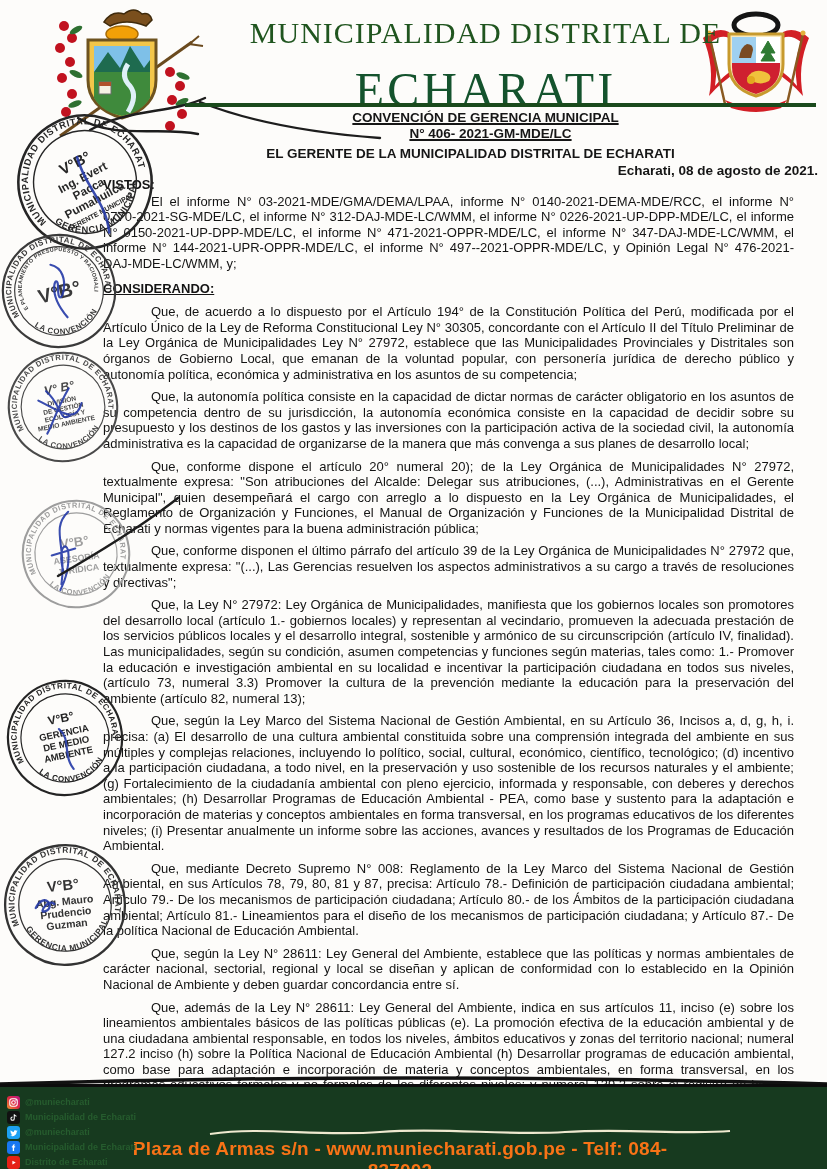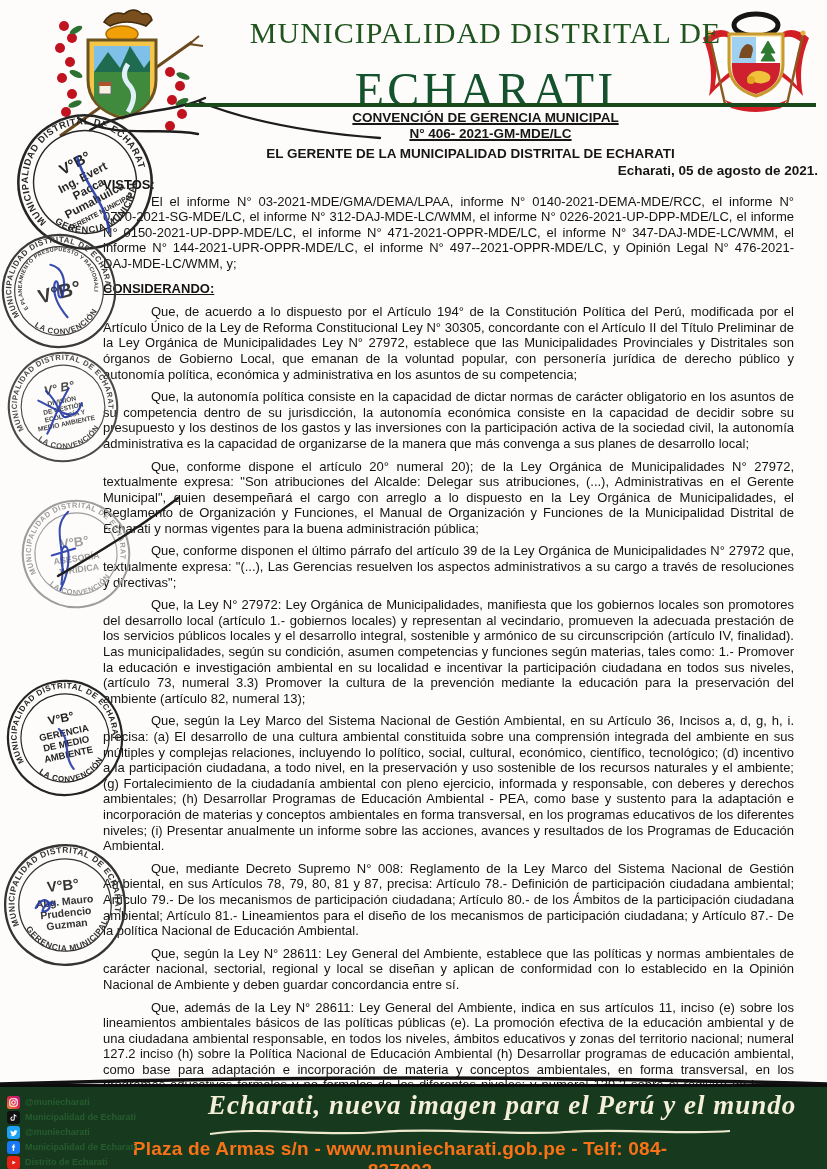--- a/index.html
+++ b/index.html
@@ -136,21 +136,21 @@
   </svg>
 
   <div class="hdr">
     <div class="org1">MUNICIPALIDAD DISTRITAL DE</div>
     <div class="org2">ECHARATI</div>
   </div>
   <div class="rule"></div>
   <div class="doctype"><span>CONVENCIÓN DE GERENCIA MUNICIPAL</span></div>
   <div class="docnum"><span>N° 406- 2021-GM-MDE/LC</span></div>
   <div class="issuer">EL GERENTE DE LA MUNICIPALIDAD DISTRITAL DE ECHARATI</div>
-  <div class="dateline">Echarati, 05 de agosto de 2021.</div>
+  <div class="dateline">Echarati, 08 de agosto de 2021.</div>
 
   <div class="body">
     <div class="lbl">VISTOS:</div>
     <p class="nogap">El el informe N° 03-2021-MDE/GMA/DEMA/LPAA, informe N° 0140-2021-DEMA-MDE/RCC, el informe N° 0770-2021-SG-MDE/LC, el informe N° 312-DAJ-MDE-LC/WMM, el informe N° 0226-2021-UP-DPP-MDE/LC, el informe N° 0150-2021-UP-DPP-MDE/LC, el informe N° 471-2021-OPPR-MDE/LC, el informe N° 347-DAJ-MDE-LC/WMM, el informe N° 144-2021-UPR-OPPR-MDE/LC, el informe N° 497--2021-OPPR-MDE/LC, y Opinión Legal N° 476-2021-DAJ-MDE-LC/WMM, y;</p>
     <div class="lbl considerando">CONSIDERANDO:</div>
     <p>Que, de acuerdo a lo dispuesto por el Artículo 194° de la Constitución Política del Perú, modificada por el Artículo Único de la Ley de Reforma Constitucional Ley N° 30305, concordante con el Artículo II del Título Preliminar de la Ley Orgánica de Municipalidades Ley N° 27972, establece que las Municipalidades Provinciales y Distritales son órganos de Gobierno Local, que emanan de la voluntad popular, con personería jurídica de derecho público y autonomía política, económica y administrativa en los asuntos de su competencia;</p>
     <p>Que, la autonomía política consiste en la capacidad de dictar normas de carácter obligatorio en los asuntos de su competencia dentro de su jurisdicción, la autonomía económica consiste en la capacidad de decidir sobre su presupuesto y los destinos de los gastos y las inversiones con la participación activa de la sociedad civil, la autonomía administrativa es la capacidad de organizarse de la manera que más convenga a sus planes de desarrollo local;</p>
     <p>Que, conforme dispone el artículo 20° numeral 20); de la Ley Orgánica de Municipalidades N° 27972, textualmente expresa: "Son atribuciones del Alcalde: Delegar sus atribuciones, (...), Administrativas en el Gerente Municipal", quien desempeñará el cargo con arreglo a lo dispuesto en la Ley Orgánica de Municipalidades, el Reglamento de Organización y Funciones, el Manual de Organización y Funciones de la Municipalidad Distrital de Echarati y normas vigentes para la buena administración pública;</p>
     <p>Que, conforme disponen el último párrafo del artículo 39 de la Ley Orgánica de Municipalidades N° 27972 que, textualmente expresa: "(...), Las Gerencias resuelven los aspectos administrativos a su cargo a través de resoluciones y directivas";</p>
     <p>Que, la Ley N° 27972: Ley Orgánica de Municipalidades, manifiesta que los gobiernos locales son promotores del desarrollo local (artículo 1.- gobiernos locales) y representan al vecindario, promueven la adecuada prestación de los servicios públicos locales y el desarrollo integral, sostenible y armónico de su circunscripción (artículo IV, finalidad). Las municipalidades, según su condición, asumen competencias y funciones según materias, tales como: 1.- Promover la educación e investigación ambiental en su localidad e incentivar la participación ciudadana en todos sus niveles, (artículo 73, numeral 3.3) Promover la cultura de la prevención mediante la educación para la preservación del ambiente (artículo 82, numeral 13);</p>
@@ -257,21 +257,20 @@
     <text class="ctr" x="60" y="71" font-size="10">Prudencio</text>
     <text class="ctr" x="60" y="82" font-size="10">Guzman</text>
     <path class="sig" d="M32,60 C42,44 52,62 40,64 C34,66 44,52 50,58" stroke="#2a2a2a"></path>
   </svg>
 
   <svg class="precurve" viewBox="0 0 827 14">
     <path d="M0,12 Q414,0 827,12" fill="none" stroke="#111" stroke-width="3.5"></path>
   </svg>
 
   <div class="banner">
-    <div class="slogan">Echarati, nueva imagen para el Perú y el mundo</div>
     <svg class="wave" width="530" height="14" viewBox="0 0 530 14">
       <path d="M5,10 C60,2 110,13 175,8 C240,3 300,12 360,8 C420,4 480,11 525,7" fill="none" stroke="#efe9cf" stroke-width="2.2"></path>
     </svg>
     <div class="address">Plaza de Armas s/n - www.muniecharati.gob.pe - Telf: 084-837002</div>
 
     <div class="social">
       <div class="socrow">
         <span class="sicon ig">
           <svg width="9" height="9" viewBox="0 0 12 12">
               <rect x="1" y="1" width="10" height="10" rx="3" fill="none" stroke="#fff" stroke-width="1.4"></rect>

